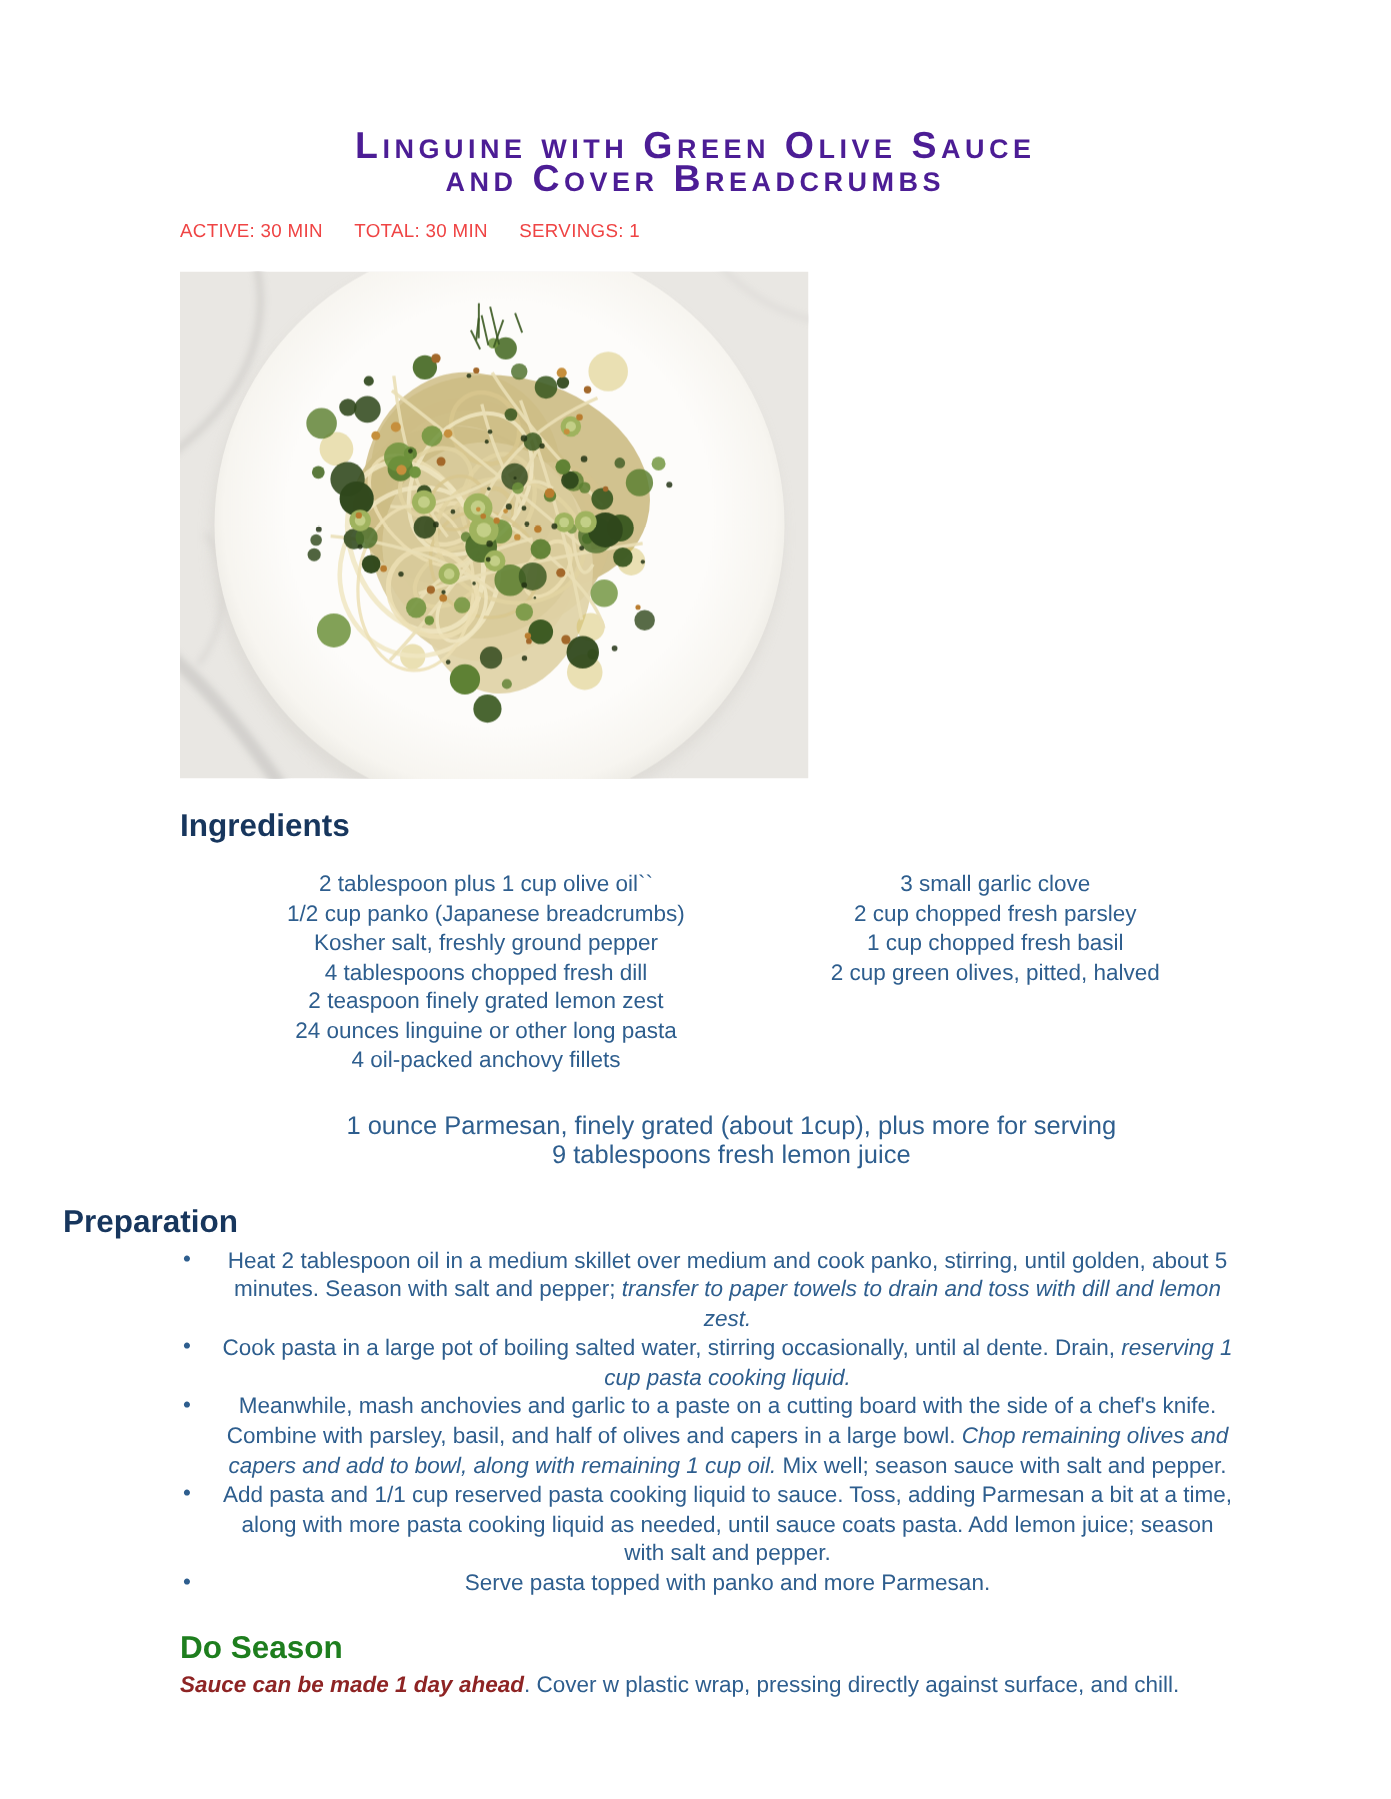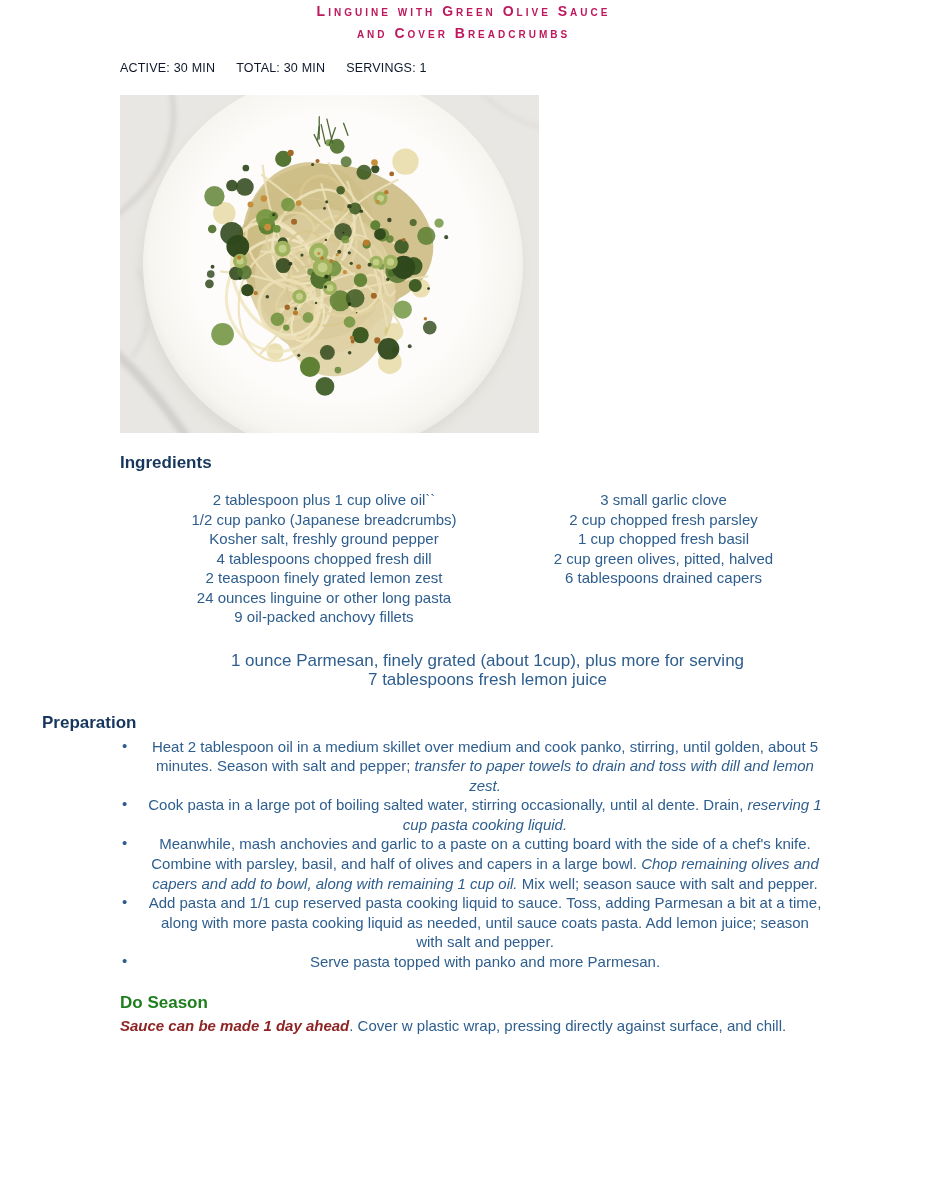--- a/index.html
+++ b/index.html
@@ -5,44 +5,44 @@
   html,body { margin:0; padding:0; background:#ffffff; }
   .page {
     position:relative;
     width:927px; height:1199px;
     background:#ffffff;
     font-family:"Liberation Sans", sans-serif;
     color:#2E5E8E;
     overflow:hidden;
   }
   .title {
-    margin:0; 
+    margin:0; padding-top:86px;
     text-align:center;
     font-variant:small-caps;
     font-weight:bold;
-    font-size:14px; line-height:22px;
+    font-size:25px; line-height:22px;
     letter-spacing:3px;
-    color:#be185d;
+    color:#4c1d95;
   }
   .meta {
     display:flex; gap:21px;
     margin:17px 109px 0 120px;
     font-size:12.5px;
     letter-spacing:0.2px;
-    color:#0f172a;
+    color:#ef4444;
   }
   .photo {
     position:relative;
     margin:20px 0 0 120px;
     width:419px; height:338px;
   }
   .photo svg { display:block; }
   h2 {
     margin:0 0 0 120px;
-    font-size:17px;
+    font-size:21px;
     font-weight:bold;
     color:#17365D;
   }
   .ing-heading { margin-top:20px; }
   .ing-cols {
     display:flex;
     margin:17px 100px 0 148px;
     font-size:15px; line-height:19.5px;
   }
   .ing-cols ul, .ing-extra, .bullets { list-style:none; margin:0; padding:0;text-align:center; }
@@ -310,33 +310,32 @@
 
   <h2 class="ing-heading">Ingredients</h2>
   <div class="ing-cols">
     <ul class="ing-col1" id="ing-col1">
         <li>2 tablespoon plus 1 cup olive oil``</li>
         <li>1/2 cup panko (Japanese breadcrumbs)</li>
         <li>Kosher salt, freshly ground pepper</li>
         <li>4 tablespoons chopped fresh dill</li>
         <li>2 teaspoon finely grated lemon zest</li>
         <li>24 ounces linguine or other long pasta</li>
-        <li>9 oil-packed anchovy fillets</li>
+        <li>4 oil-packed anchovy fillets</li>
       </ul>
     <ul class="ing-col2" id="ing-col2">
         <li>3 small garlic clove</li>
         <li>2 cup chopped fresh parsley</li>
         <li>1 cup chopped fresh basil</li>
         <li>2 cup green olives, pitted, halved</li>
-        <li>6 tablespoons drained capers</li>
       </ul>
   </div>
   <ul class="ing-extra" id="ing-extra">
       <li>1 ounce Parmesan, finely grated (about 1cup), plus more for serving</li>
-      <li>7 tablespoons fresh lemon juice</li>
+      <li>9 tablespoons fresh lemon juice</li>
     </ul>
 
   <h2 class="prep-heading">Preparation</h2>
   <ul class="bullets" id="prep-steps">
       <li><span>Heat 2 tablespoon oil in a medium skillet over medium and cook panko, stirring, until golden, about 5 minutes. Season with salt and pepper; </span><em>transfer to paper towels to drain and toss with dill and lemon zest.</em></li>
       <li><span>Cook pasta in a large pot of boiling salted water, stirring occasionally, until al dente. Drain, </span><em>reserving 1 cup pasta cooking liquid.</em></li>
       <li><span>Meanwhile, mash anchovies and garlic to a paste on a cutting board with the side of a chef's knife. Combine with parsley, basil, and half of olives and capers in a large bowl. </span><em>Chop remaining olives and capers and add to bowl, along with remaining 1 cup oil.</em><span> Mix well; season sauce with salt and pepper.</span></li>
       <li><span>Add pasta and 1/1 cup reserved pasta cooking liquid to sauce. Toss, adding Parmesan a bit at a time, along with more pasta cooking liquid as needed, until sauce coats pasta. Add lemon juice; season with salt and pepper.</span></li>
       <li><span>Serve pasta topped with panko and more Parmesan.</span></li>
     </ul>

